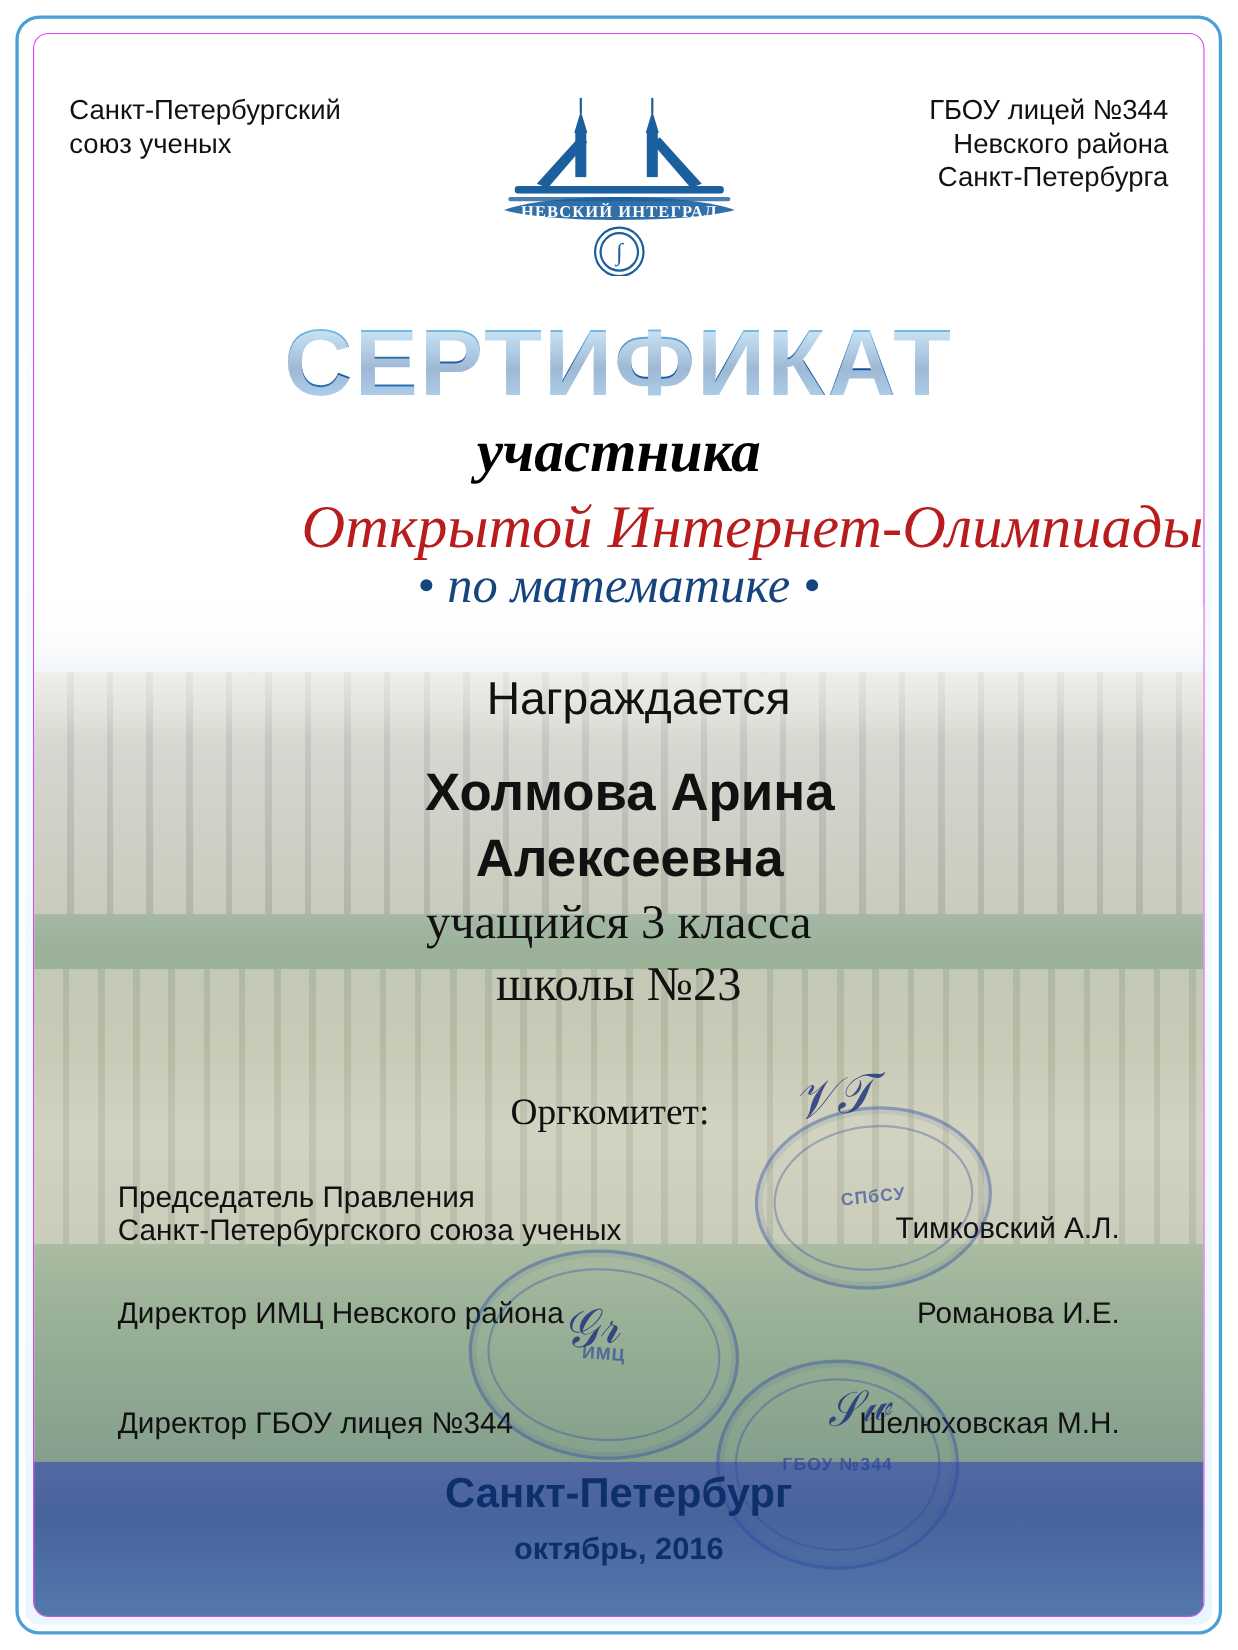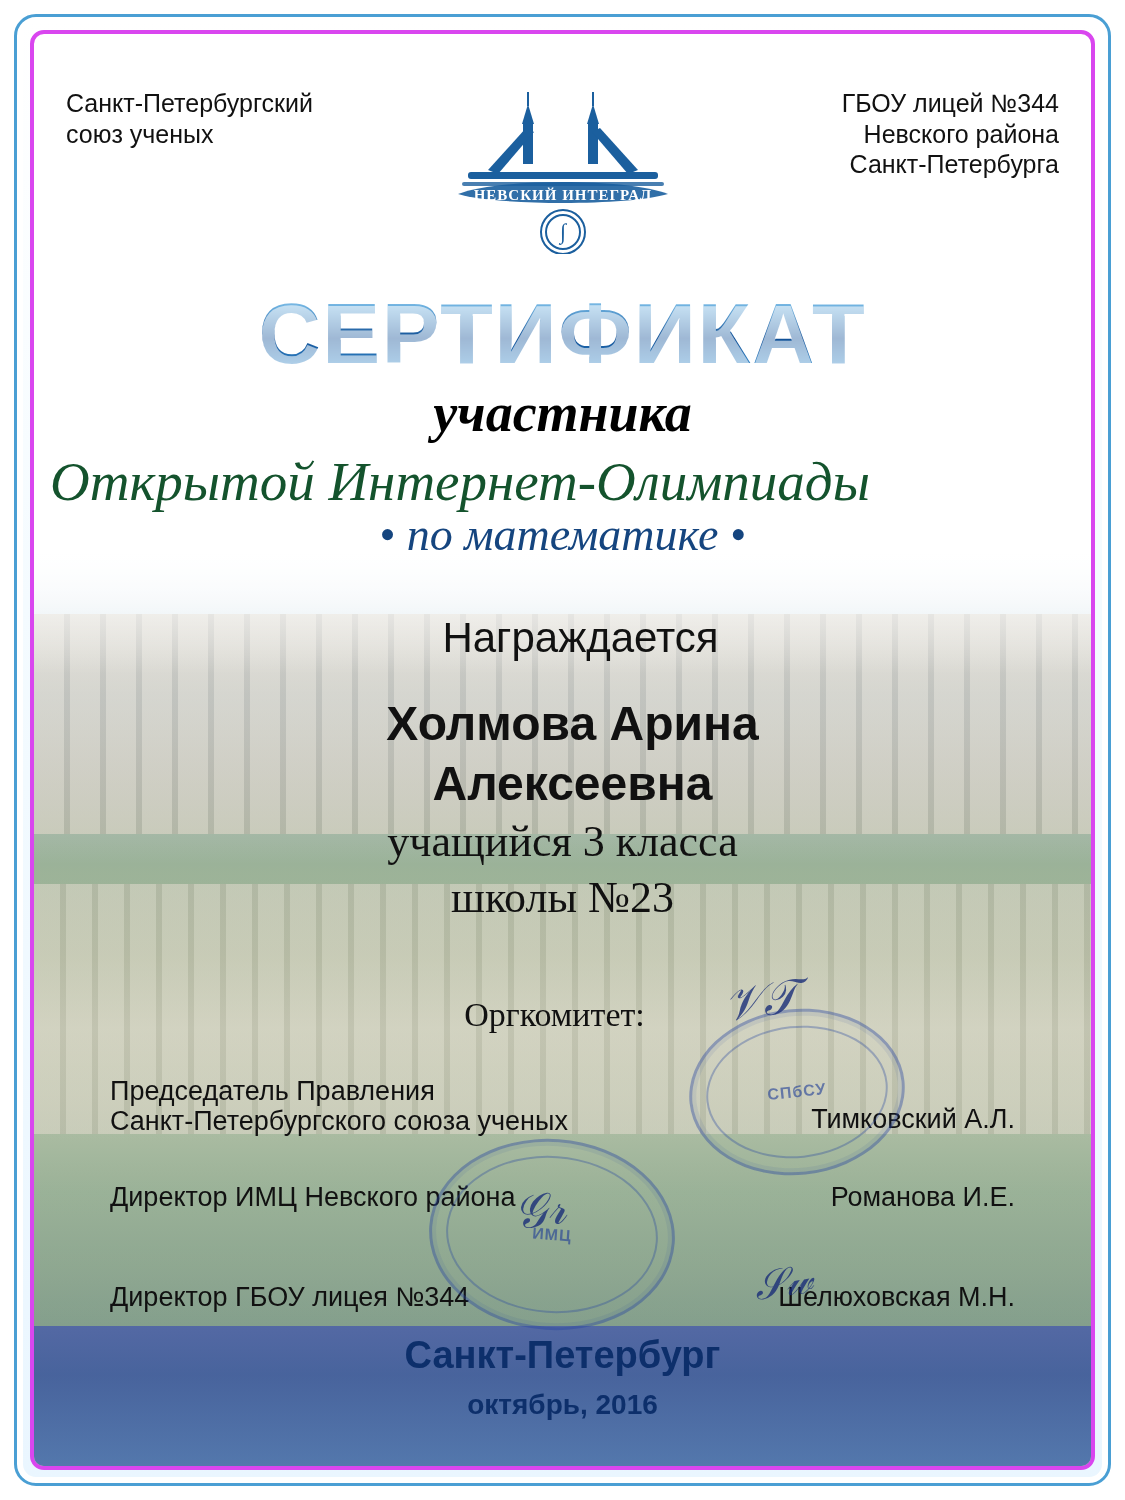--- a/index.html
+++ b/index.html
@@ -20,21 +20,21 @@
     position:absolute;left:14px;top:14px;right:14px;bottom:14px;
     border:3px solid #4a9fd4;
     border-radius:22px;
     box-sizing:border-box;
     background:
       linear-gradient(180deg,#ffffff 0%,#f4fbff 40%,#eaf6ff 100%);
     box-shadow:0 0 0 6px #ffffff inset;
   }
   .frame-inner{
     position:absolute;left:30px;top:30px;right:30px;bottom:30px;
-    border:4px solid #d946ef;
+    border:1px solid #d946ef;
     border-radius:14px;
     box-sizing:border-box;
     overflow:hidden;
     background:#ffffff;
   }
   
   .photo{
     position:absolute;left:0;right:0;top:520px;bottom:0;
     background:
       linear-gradient(180deg,
@@ -121,23 +121,23 @@
     -webkit-text-fill-color:transparent;
     text-shadow:0 2px 0 rgba(255,255,255,.6);
   }
   .title-sub{
     position:absolute;top:348px;left:0;right:0;text-align:center;
     font-family:"Liberation Serif", serif;
     font-style:italic;font-weight:bold;font-size:54px;
     color:#000000;
   }
   .title-event{
-    position:absolute;top:416px;left:16px;right:0;text-align:left;
-    font-family:"Liberation Serif", serif;
-    font-style:italic;font-size:55px;color:#14532d;line-height:1.15;
+    position:absolute;top:416px;left:16px;right:0;text-align:right;
+    font-family:"Liberation Serif", serif;
+    font-style:italic;font-size:55px;color:#b91c1c;line-height:1.15;
   }
   .title-subject{
     position:absolute;top:474px;left:0;right:0;text-align:center;
     font-family:"Liberation Serif", serif;
     font-style:italic;font-size:46px;color:#15457f;
   }
   .awarded{
     position:absolute;top:580px;left:0;right:0;text-align:center;
     font-size:42px;color:#111;padding-left:36px;
   }
@@ -286,20 +286,23 @@
         <div class="role">Директор ГБОУ лицея №344</div>
         <div class="name">Шелюховская М.Н.</div>
       </div>
 
       <div class="stamp" id="stamp-a">
         <div class="stamp-text">СПбСУ</div>
       </div>
       <div class="stamp" id="stamp-b">
         <div class="stamp-text">ИМЦ</div>
       </div>
+      <div class="stamp" id="stamp-c">
+        <div class="stamp-text">ГБОУ №344</div>
+      </div>
 
       <div class="sig-mark" id="sigmark-1">𝒱𝒯</div>
       <div class="sig-mark" id="sigmark-2">𝒢𝓇</div>
       <div class="sig-mark" id="sigmark-3">𝒮𝓌</div>
 
       <div class="footer-text">
         <div class="footer-city">Санкт-Петербург</div>
         <div class="footer-date">октябрь, 2016</div>
       </div>
 

